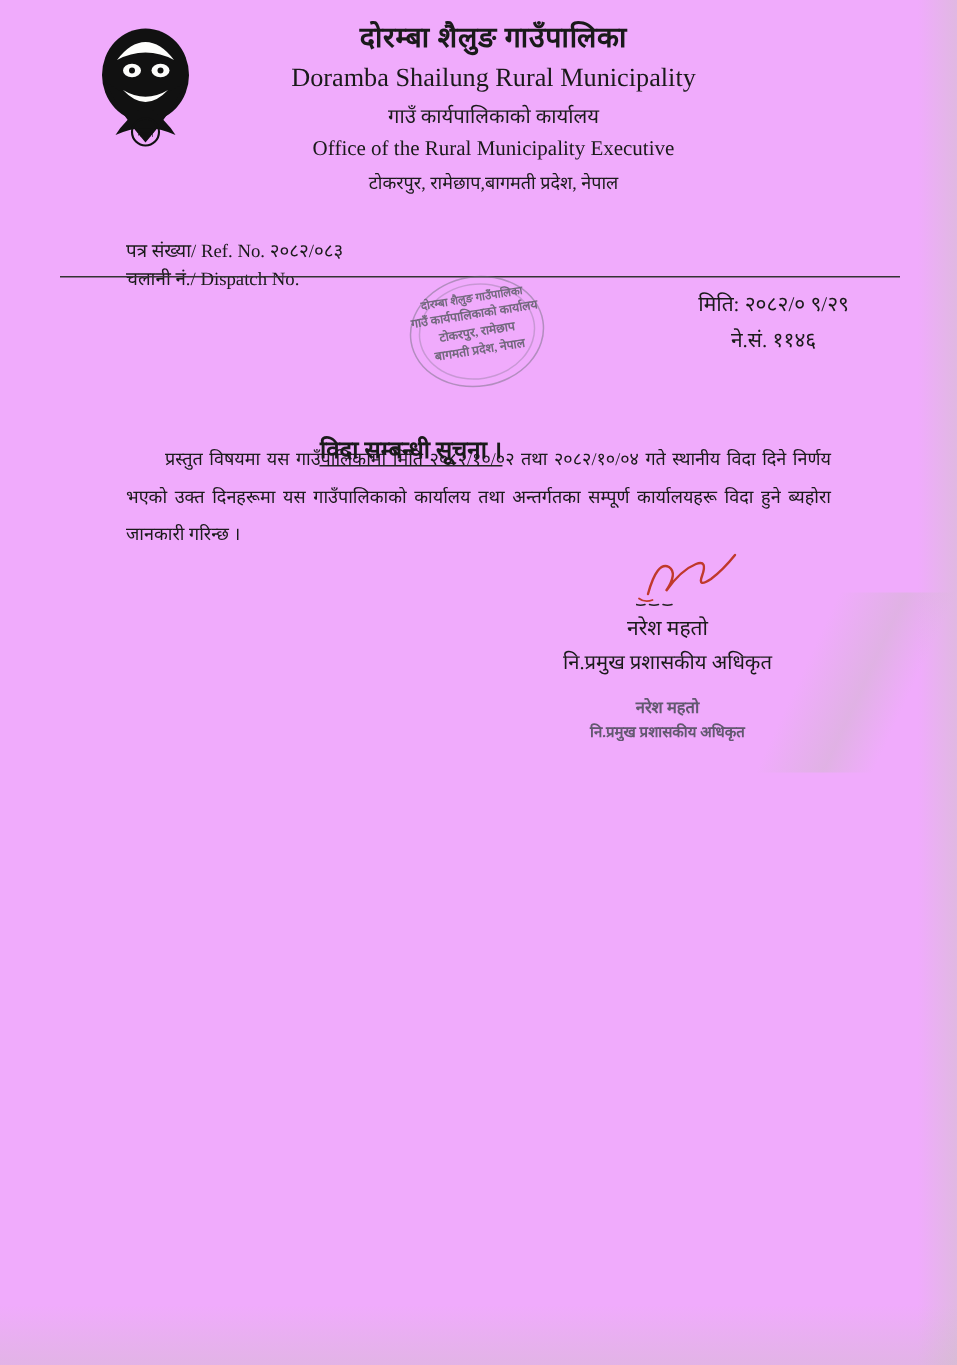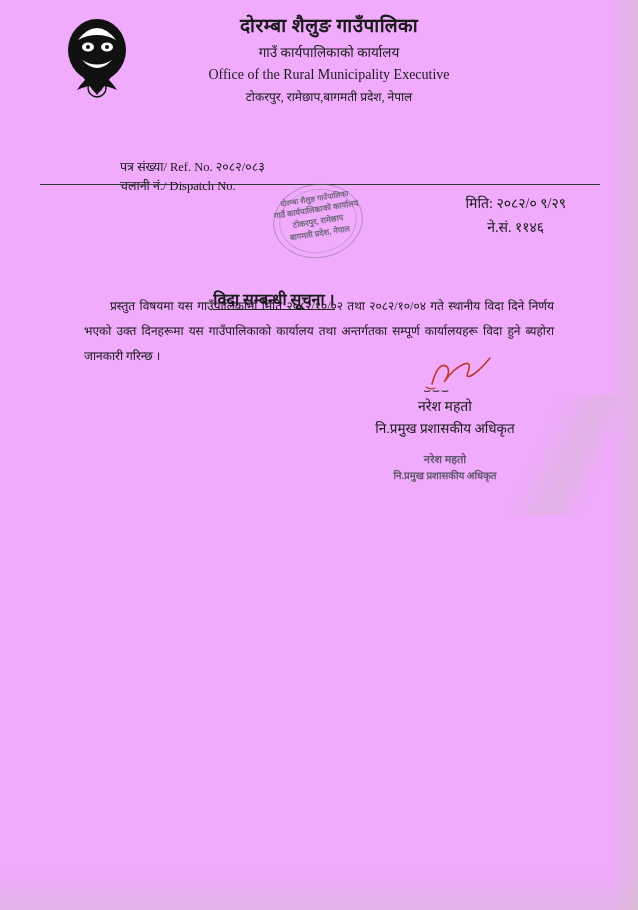--- a/index.html
+++ b/index.html
@@ -90,21 +90,20 @@
   }
 
   
   .refblock {
     position: absolute;
     left: 84px;
     top: 158px;
     font-size: 12.5px;
     line-height: 1.55;
     text-align: left;
-    margin-left: 36px;
   }
   .dateblock {
     position: absolute;
     right: 72px;
     top: 192px;
     font-size: 14px;
     line-height: 1.7;
     text-align: center;
   }
   .rule {
@@ -178,21 +177,21 @@
     line-height: 2.1;
     text-align: justify;
     text-justify: inter-word;
   }
   .body-text p { margin: 0; }
   .indent { display: inline-block; width: 26px; }
 
   
   .sig-wrap {
     position: absolute;
-    top: 360px;
+    top: 372px;
     right: 78px;
     width: 230px;
     text-align: center;
   }
   .sig-scribble {
     height: 34px;
     position: relative;
   }
   .sig-scribble svg { position: absolute; right: 44px; top: -6px; }
   .sig-name {
@@ -230,20 +229,21 @@
         <ellipse cx="41" cy="33" rx="2" ry="2" fill="#111"></ellipse>
         <path d="M16 46 q15 9 30 0 q-15 16 -30 0 z" fill="#fdfdfb"></path>
         <path d="M31 56 q-14 10 -20 20 q14 -6 20 -4 q6 -2 20 4 q-6 -10 -20 -20 z" fill="#111"></path>
         <circle cx="31" cy="74" r="9" fill="none" stroke="#111" stroke-width="1.4"></circle>
         <text x="31" y="77" font-size="5" text-anchor="middle" fill="#111" font-family="'Liberation Serif', serif">नेपाल</text>
       </svg>
     </div>
 
     <div class="title-block">
       <div class="t-np-1">दोरम्बा शैलुङ गाउँपालिका</div>
+      <div class="t-en-1">Doramba Shailung Rural Municipality</div>
       <div class="t-np-2">गाउँ कार्यपालिकाको कार्यालय</div>
       <div class="t-en-2">Office of the Rural Municipality Executive</div>
       <div class="t-np-3">टोकरपुर, रामेछाप,बागमती प्रदेश, नेपाल</div>
     </div>
   </div>
 
   <div class="refblock">
     <div>
       <span>पत्र संख्या/ Ref. No.</span>
       <span>२०८२/०८३</span>

